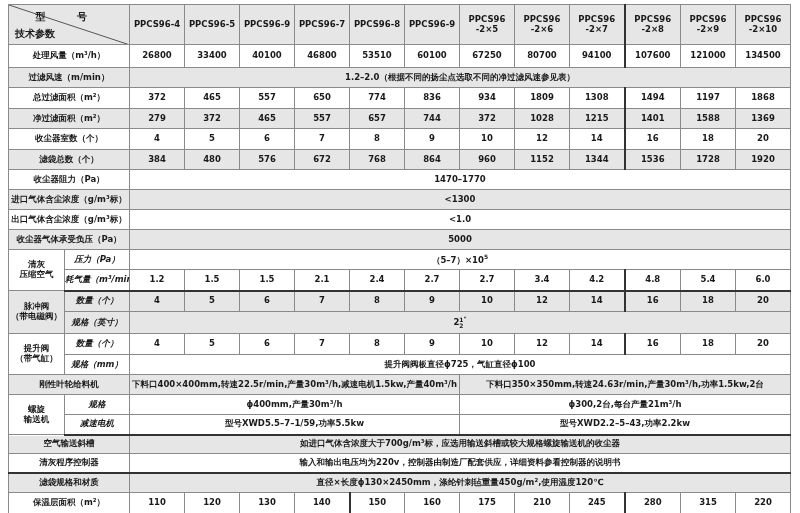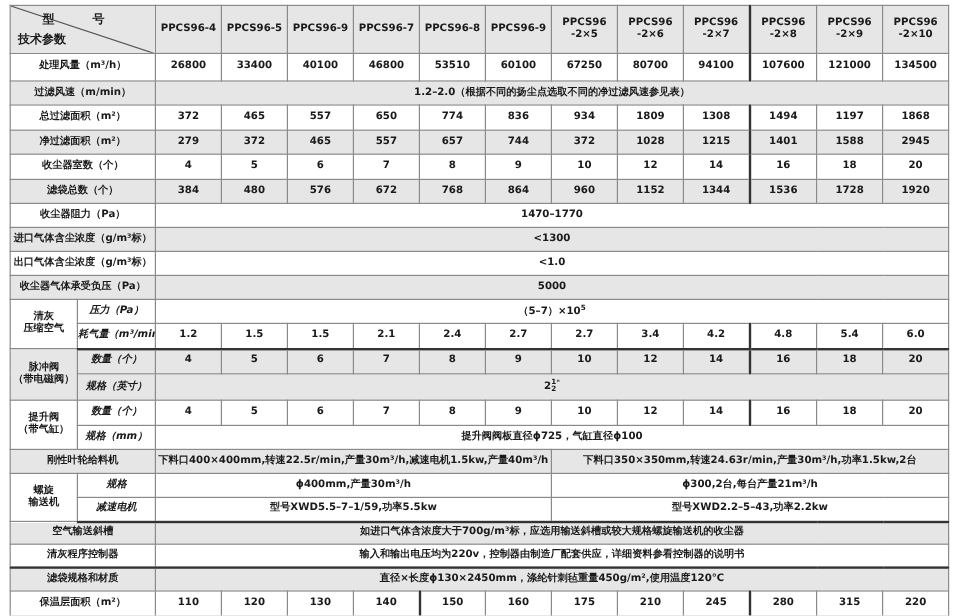--- a/index.html
+++ b/index.html
@@ -110,21 +110,21 @@
     <td>372</td>
     <td>465</td>
     <td>557</td>
     <td>657</td>
     <td>744</td>
     <td>372</td>
     <td>1028</td>
     <td>1215</td>
     <td class="thick-l">1401</td>
     <td>1588</td>
-    <td>2945</td>
+    <td>1369</td>
   </tr>
 
   <tr class="w" style="height:21px">
     <td colspan="2" class="lbl">收尘器室数（个）</td>
     <td>4</td>
     <td>5</td>
     <td>6</td>
     <td>7</td>
     <td>8</td>
     <td>9</td>

